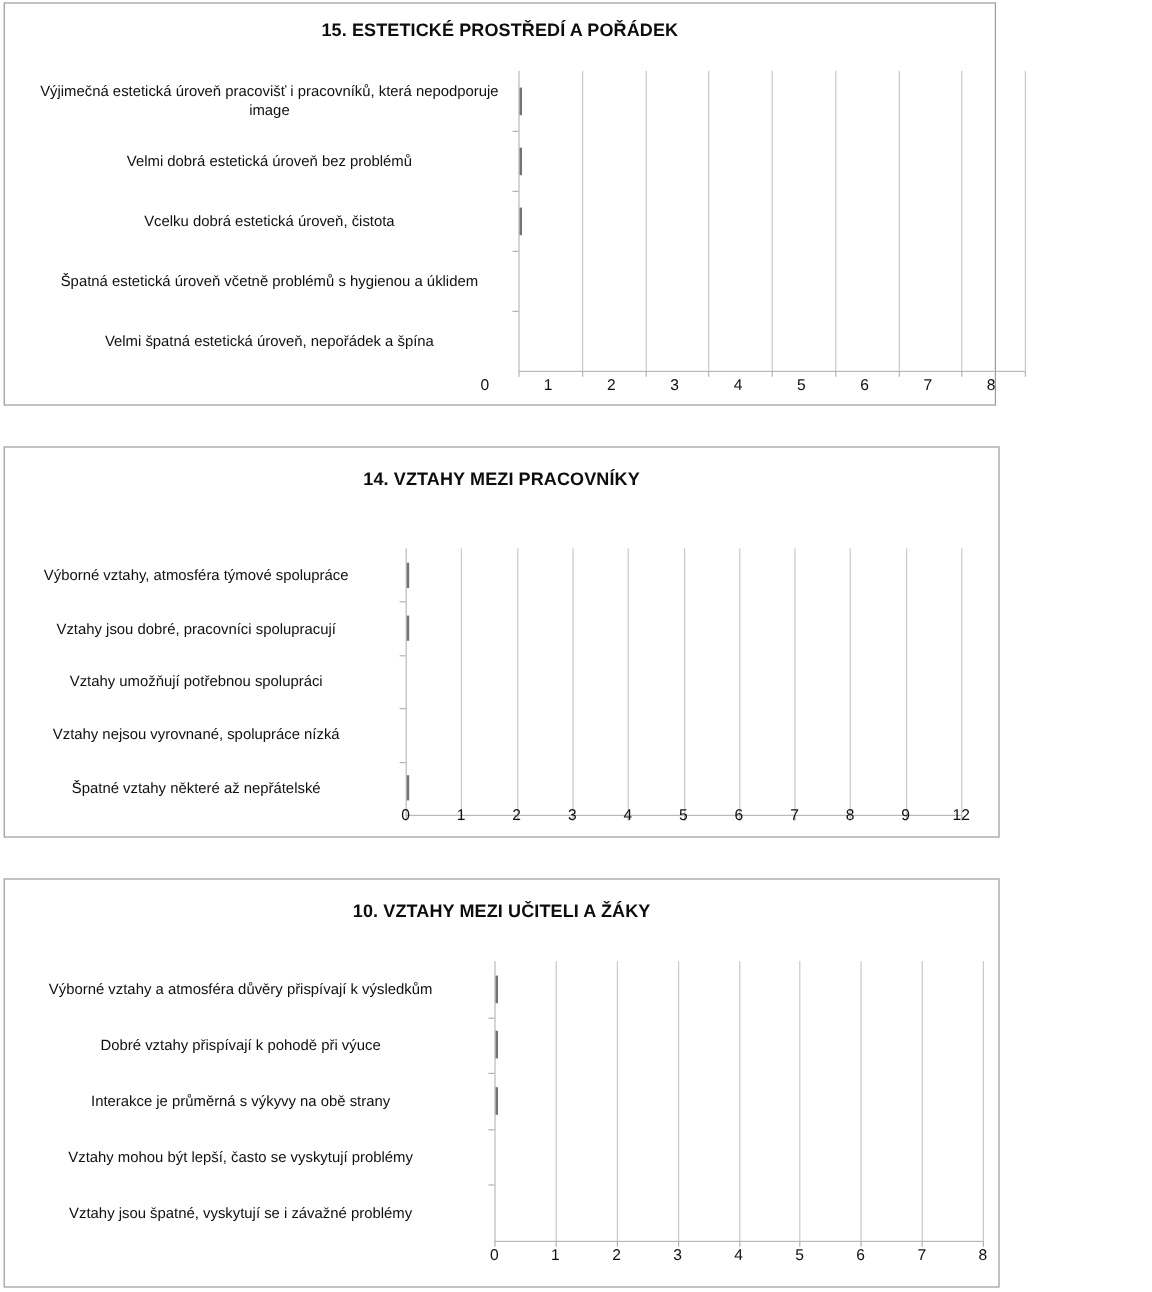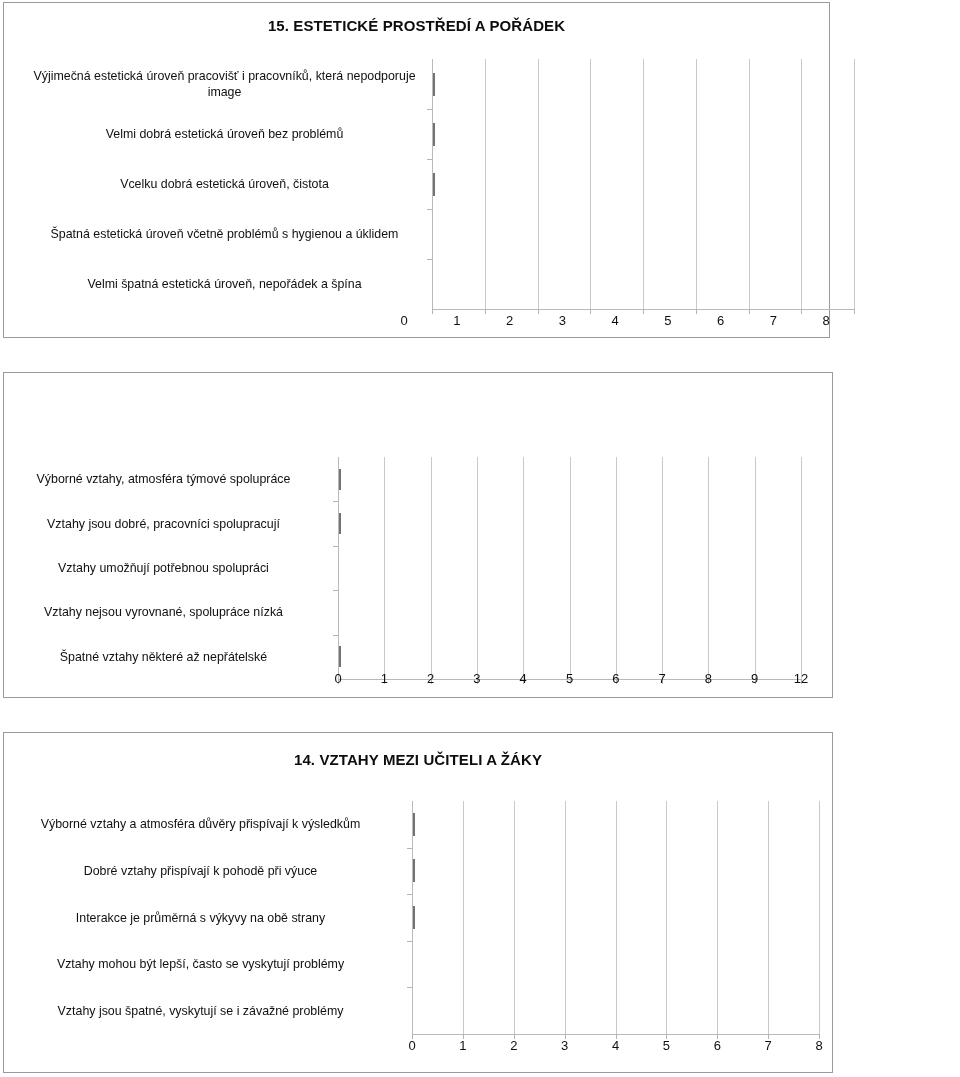--- a/index.html
+++ b/index.html
@@ -255,20 +255,21 @@
         <div class="x-label" style="left: 558.25px;">3</div>
         <div class="x-label" style="left: 611px;">4</div>
         <div class="x-label" style="left: 663.75px;">5</div>
         <div class="x-label" style="left: 716.5px;">6</div>
         <div class="x-label" style="left: 769.25px;">7</div>
         <div class="x-label" style="left: 822px;">8</div>
       </div>
   </div>
 
   <div class="chart-card" id="card-1" style="left:3px; top:372px; width:830px; height:326px;">
+    <div class="chart-title" style="top:18px;">14. VZTAHY MEZI PRACOVNÍKY</div>
     <div class="plot-wrap" id="plot-1" style="left:0px; top:84px; width:829px; height:222px;">
         <div class="cat-labels" style="width: 331px;">
           <div class="cat-row" style="top: 4.2px; height: 36px; width: 331px;">
             <span>Výborné vztahy, atmosféra týmové spolupráce</span>
           </div>
           <div class="cat-row" style="top: 48.6px; height: 36px; width: 331px;">
             <span>Vztahy jsou dobré, pracovníci spolupracují</span>
           </div>
           <div class="cat-row" style="top: 93px; height: 36px; width: 331px;">
             <span>Vztahy umožňují potřebnou spolupráci</span>
@@ -337,21 +338,21 @@
         <div class="x-label" style="left: 565.5px;">5</div>
         <div class="x-label" style="left: 611.8px;">6</div>
         <div class="x-label" style="left: 658.1px;">7</div>
         <div class="x-label" style="left: 704.4px;">8</div>
         <div class="x-label" style="left: 750.7px;">9</div>
         <div class="x-label" style="left: 797px;">12</div>
       </div>
   </div>
 
   <div class="chart-card" id="card-2" style="left:3px; top:732px; width:830px; height:341px;">
-    <div class="chart-title" style="top:18px;">14. VZTAHY MEZI UČITELI A ŽÁKY</div>
+    <div class="chart-title" style="top:18px;">10. VZTAHY MEZI UČITELI A ŽÁKY</div>
     <div class="plot-wrap" id="plot-2" style="left:0px; top:68px; width:829px; height:233px;">
         <div class="cat-labels" style="width: 405px;">
           <div class="cat-row" style="top: 5.3px; height: 36px; width: 405px;">
             <span>Výborné vztahy a atmosféra důvěry přispívají k výsledkům</span>
           </div>
           <div class="cat-row" style="top: 51.9px; height: 36px; width: 405px;">
             <span>Dobré vztahy přispívají k pohodě při výuce</span>
           </div>
           <div class="cat-row" style="top: 98.5px; height: 36px; width: 405px;">
             <span>Interakce je průměrná s výkyvy na obě strany</span>

